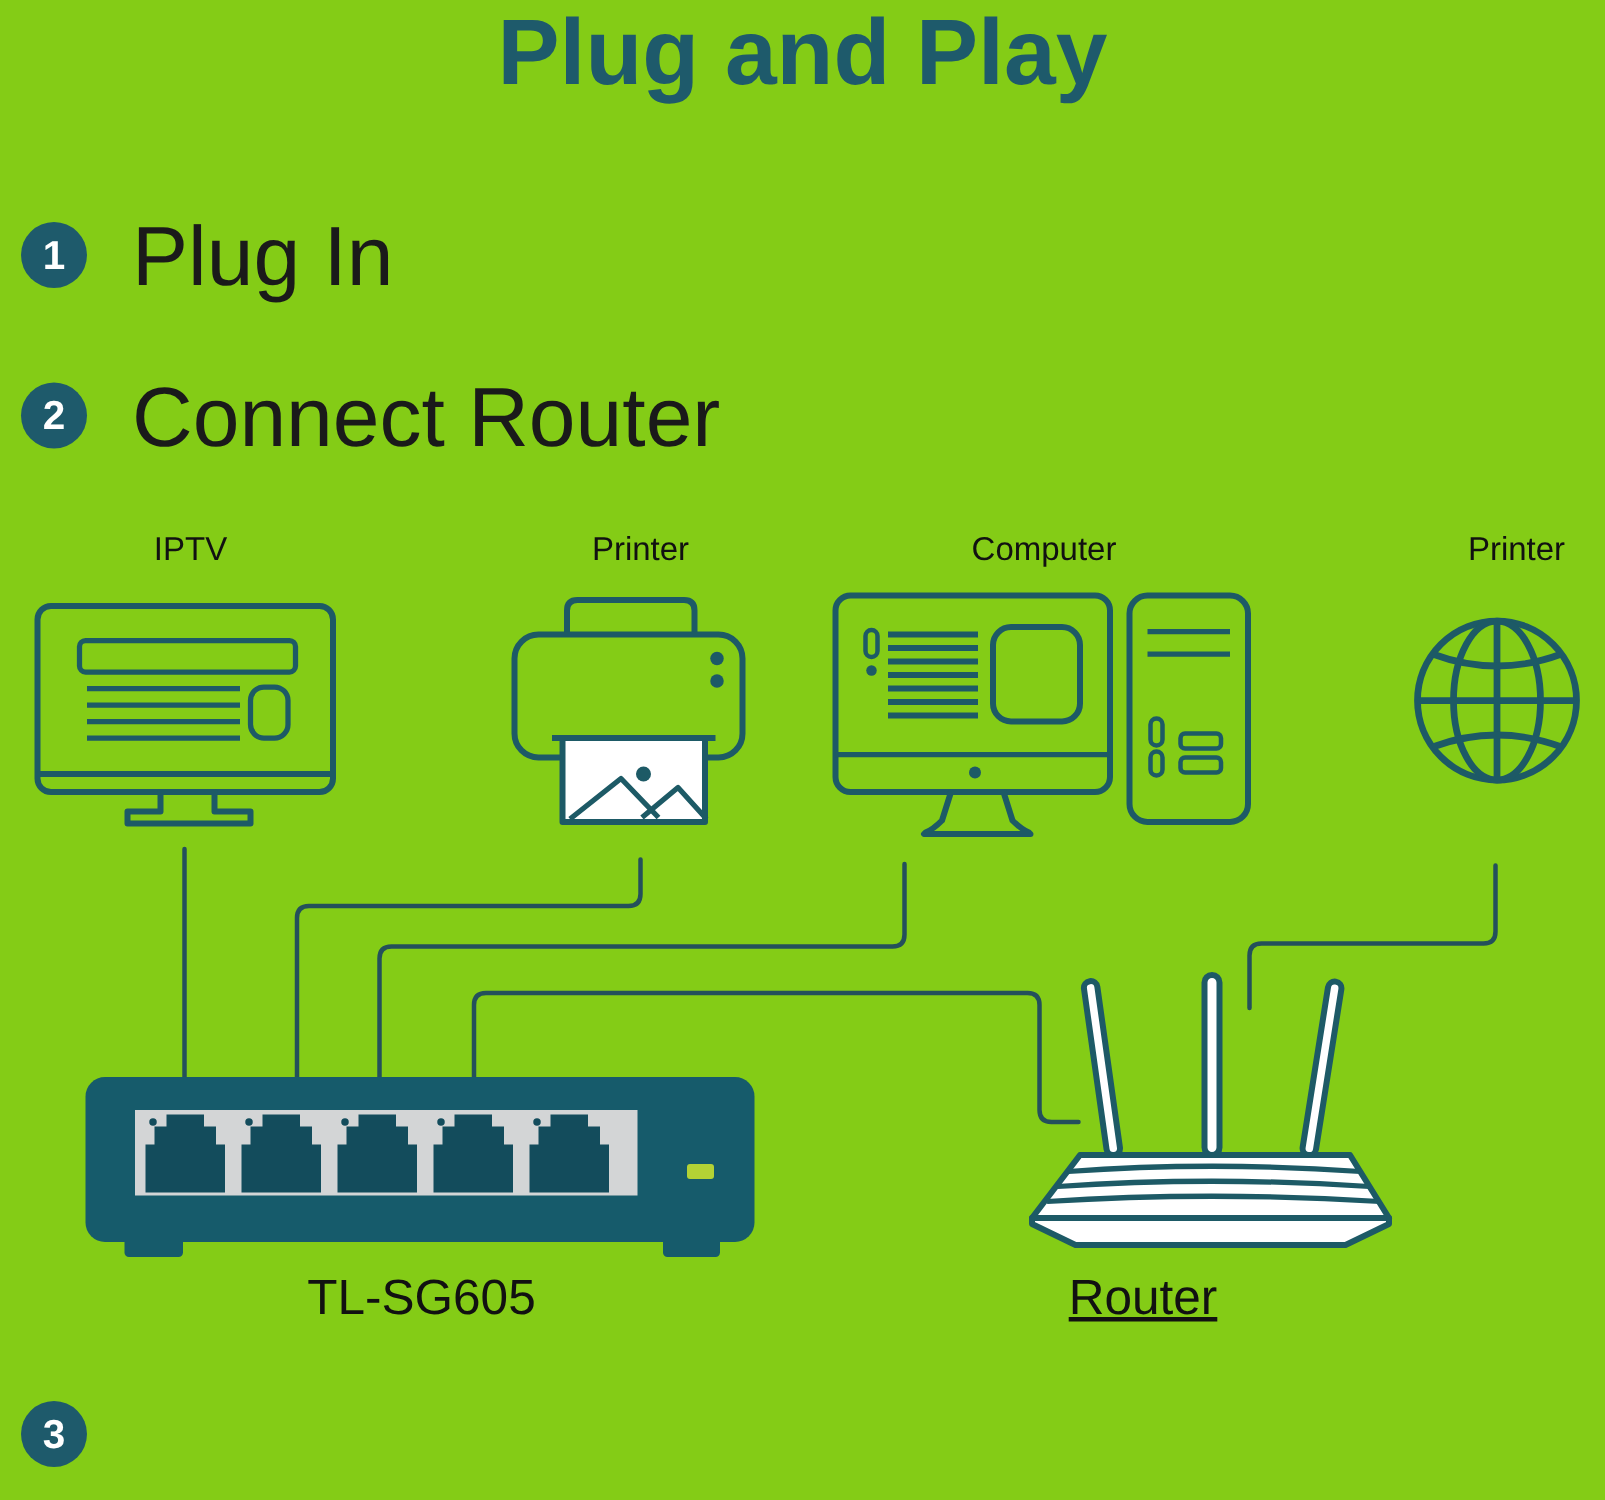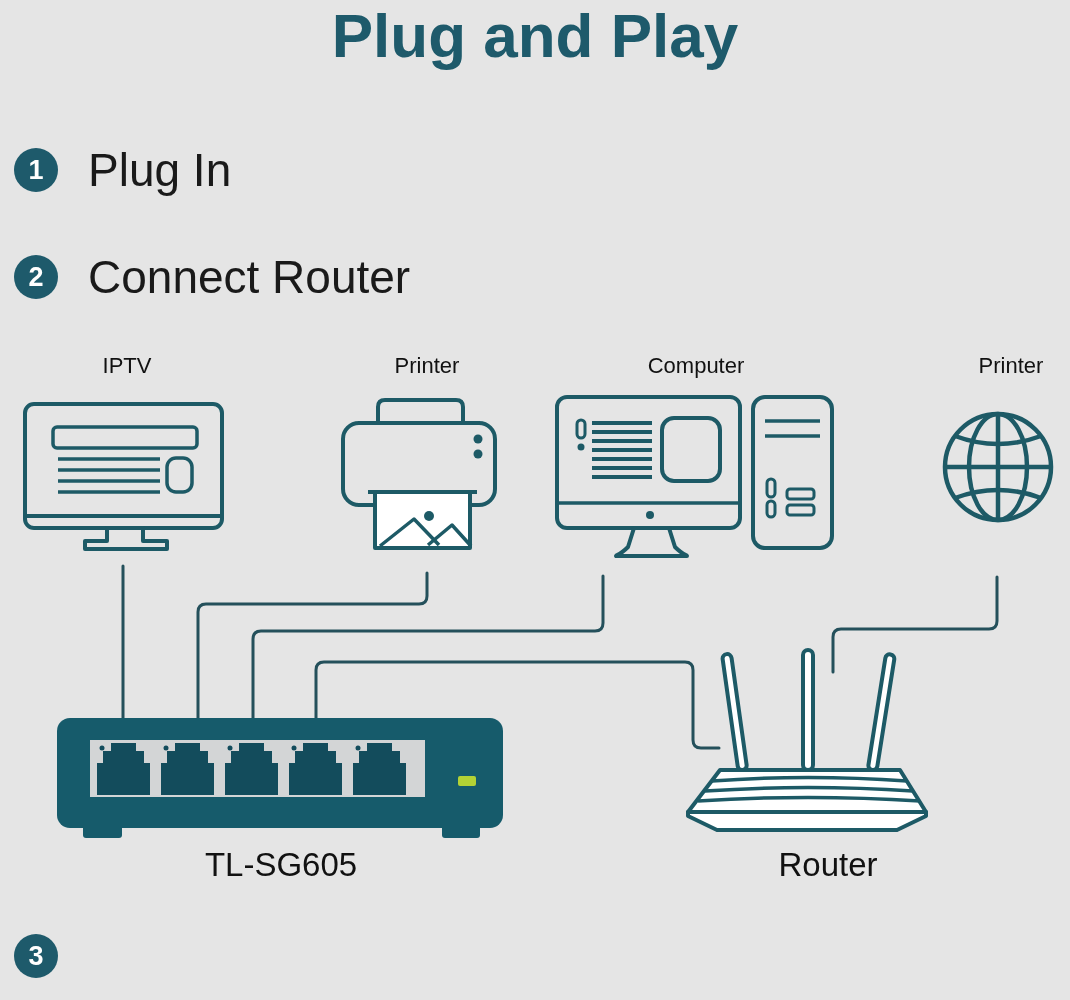--- a/index.html
+++ b/index.html
@@ -1,41 +1,41 @@
 <!DOCTYPE html>
 <html><head>
 <meta charset="utf-8">
 <style>
   html,body{margin:0;padding:0;background:#ffffff;}
   .canvas{
-    position:relative;width:1070px;height:1000px;background:#e5e5e5;
+    position:relative;width:1070px;height:1000px;background:#84cc16;
     font-family:"Liberation Sans", sans-serif;overflow:hidden;
   }
   .title{
     position:absolute;top:2px;left:0;width:100%;text-align:center;
     font-size:62px;line-height:68px;font-weight:bold;color:#1E5A6B;
   }
   .step{position:absolute;left:14px;display:flex;align-items:center;gap:30px;height:44px;}
   .step-1{top:148px;} .step-2{top:255px;} .step-3{top:934px;}
   .step-num{
     width:44px;height:44px;border-radius:50%;background:#1E5A6B;color:#ffffff;
     font-size:27px;font-weight:bold;display:flex;align-items:center;justify-content:center;
     flex:0 0 44px;
   }
-  .step-label{font-size:46px;color:#1a1a1a;white-space:nowrap;}
+  .step-label{font-size:56px;color:#1a1a1a;white-space:nowrap;}
   .dev-label{
     position:absolute;top:353px;transform:translateX(-50%);
     font-size:22px;color:#111111;white-space:nowrap;
   }
   .dev-iptv{left:127px;} .dev-printer{left:427px;} .dev-computer{left:696px;} .dev-internet{left:1011px;}
   .device-caption{
     position:absolute;top:846px;transform:translateX(-50%);
     font-size:33px;color:#111111;white-space:nowrap;
   }
-  .cap-switch{left:281px;} .cap-router{left:828px;}
+  .cap-switch{left:281px;} .cap-router{left:762px;text-decoration:underline;}
   svg.art{position:absolute;left:0;top:0;}
 </style>
 </head>
 <body>
 
 <div class="canvas">
 
   <svg class="art" width="1070" height="1000" viewBox="0 0 1070 1000">
 
     <g stroke="#24505B" stroke-width="3" fill="none" stroke-linecap="round">

